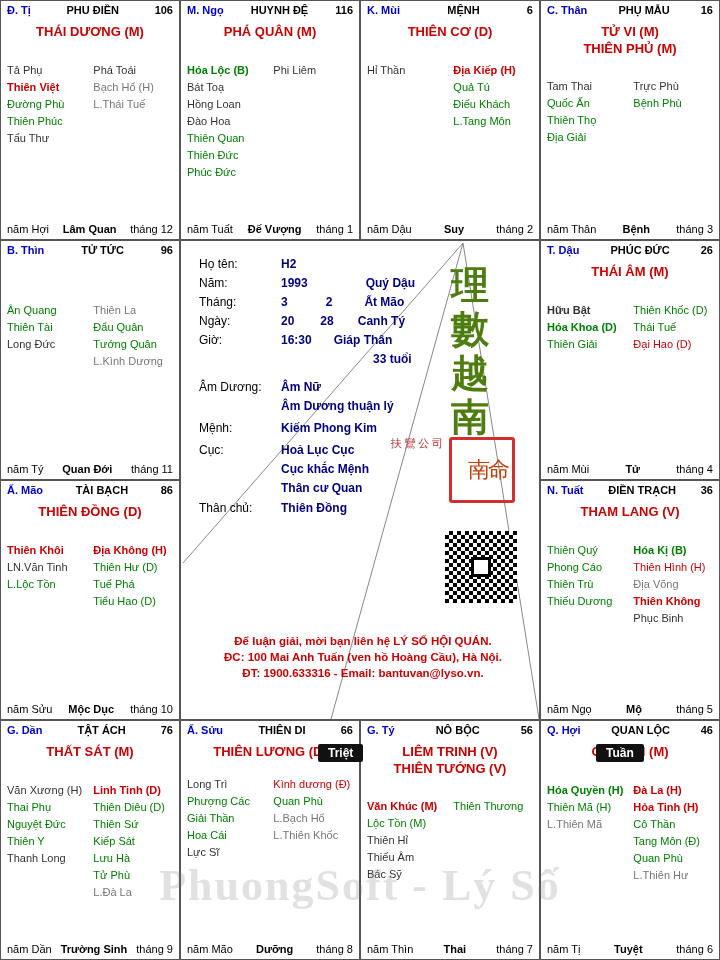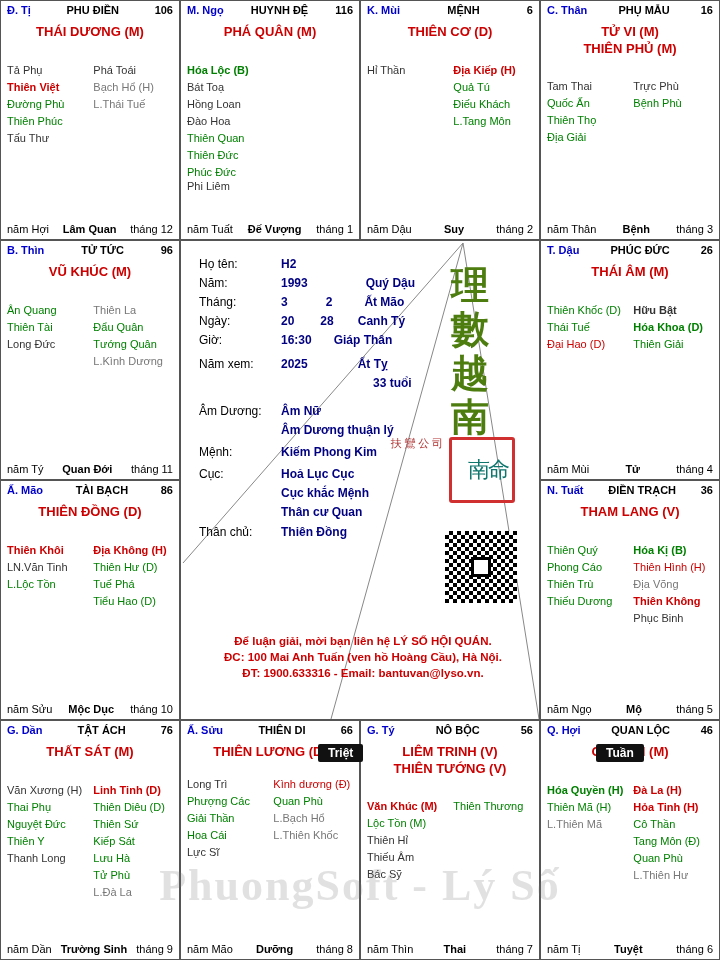--- a/index.html
+++ b/index.html
@@ -79,21 +79,21 @@
     color:#cc0000;font-size:11.5px;font-weight:bold;text-align:center;line-height:16px;
   }
   .bigchar{
     position:absolute;right:34px;top:22px;width:70px;
     font-family:"DejaVu Serif", serif;
     font-size:38px;color:#4d7c0f;font-weight:bold;text-align:center;line-height:44px;
   }
   .seal{
     position:absolute;right:24px;top:196px;width:66px;height:66px;
     border:3px solid #d03030;box-sizing:border-box;border-radius:3px;
-    color:#0f766e;font-family:"DejaVu Serif",serif;font-size:22px;
+    color:#c2410c;font-family:"DejaVu Serif",serif;font-size:22px;
     display:flex;align-items:center;justify-content:center;letter-spacing:-2px;padding-left:12px;
   }
   .sealtext{
     position:absolute;right:96px;top:196px;color:#b03030;font-size:11px;
     line-height:13px;text-align:center;font-family:Liberation Serif, serif;
   }
   .qr{
     position:absolute;right:22px;top:290px;width:72px;height:72px;
     background:
       repeating-linear-gradient(90deg,#000 0 4px,#fff 4px 8px),
@@ -153,21 +153,21 @@
     </div>
     <div class="cell">
       <div class="hdr">
         <span class="cung">M. Ngọ</span>
         <span class="mid">HUYNH ĐỆ</span>
         <span class="num">116</span>
       </div>
       <div class="star-main two-main">
         <div>PHÁ QUÂN (M)</div>
       </div>
-      <div class="cols" style="top: 62px; flex-direction: column;">
+      <div class="cols" style="top: 62px;">
         <div class="col">
           <div class="s green bold">Hóa Lộc (B)</div>
           <div class="s black">Bát Toạ</div>
           <div class="s black">Hồng Loan</div>
           <div class="s black">Đào Hoa</div>
           <div class="s green">Thiên Quan</div>
           <div class="s green">Thiên Đức</div>
           <div class="s green">Phúc Đức</div>
         </div>
         <div class="col right">
@@ -233,23 +233,20 @@
         <span class="fc">Bệnh</span>
         <span class="fr">tháng 3</span>
       </div>
     </div>
     <div class="cell">
       <div class="hdr">
         <span class="cung">B. Thìn</span>
         <span class="mid">TỬ TỨC</span>
         <span class="num">96</span>
       </div>
-      <div class="star-main two-main">
-        <div>VŨ KHÚC (M)</div>
-      </div>
       <div class="cols" style="top: 62px;">
         <div class="col">
           <div class="s green">Ân Quang</div>
           <div class="s green">Thiên Tài</div>
           <div class="s black">Long Đức</div>
         </div>
         <div class="col right">
           <div class="s gray">Thiên La</div>
           <div class="s green">Đẩu Quân</div>
           <div class="s green">Tướng Quân</div>
@@ -266,29 +263,29 @@
     <div class="cell">
       <div class="hdr">
         <span class="cung">T. Dậu</span>
         <span class="mid">PHÚC ĐỨC</span>
         <span class="num">26</span>
       </div>
       <div class="star-main two-main">
         <div>THÁI ÂM (M)</div>
       </div>
       <div class="cols" style="top: 62px;">
+        <div class="col">
+          <div class="s black bold">Hữu Bật</div>
+          <div class="s green bold">Hóa Khoa (D)</div>
+          <div class="s green">Thiên Giải</div>
+        </div>
         <div class="col right">
           <div class="s green">Thiên Khốc (D)</div>
           <div class="s green">Thái Tuế</div>
           <div class="s red">Đại Hao (D)</div>
-        </div>
-        <div class="col">
-          <div class="s black bold">Hữu Bật</div>
-          <div class="s green bold">Hóa Khoa (D)</div>
-          <div class="s green">Thiên Giải</div>
         </div>
       </div>
       <div class="footer">
         <span class="fl">năm Mùi</span>
         <span class="fc">Tử</span>
         <span class="fr">tháng 4</span>
       </div>
     </div>
     <div class="cell">
       <div class="hdr">
@@ -498,25 +495,20 @@
       <span class="ilabel">Ngày:</span>
       <span class="ival">20</span>
       <span class="ival" style="margin-left:26px">28</span>
       <span class="ival" style="margin-left:24px">Canh Tý</span>
     </div>
     <div class="irow">
       <span class="ilabel">Giờ:</span>
       <span class="ival">16:30</span>
       <span class="ival" style="margin-left:22px">Giáp Thân</span>
     </div>
-    <div class="irow" style="margin-top:10px">
-      <span class="ilabel">Năm xem:</span>
-      <span class="ival">2025</span>
-      <span class="ival" style="margin-left:50px">Ất Tỵ</span>
-    </div>
     <div class="irow">
       <span class="ilabel"></span>
       <span class="ival" style="margin-left:92px">33 tuổi</span>
     </div>
     <div class="irow" style="margin-top:14px">
       <span class="ilabel">Âm Dương:</span>
       <span class="ival">Âm Nữ</span>
     </div>
     <div class="irow">
       <span class="ilabel"></span>

